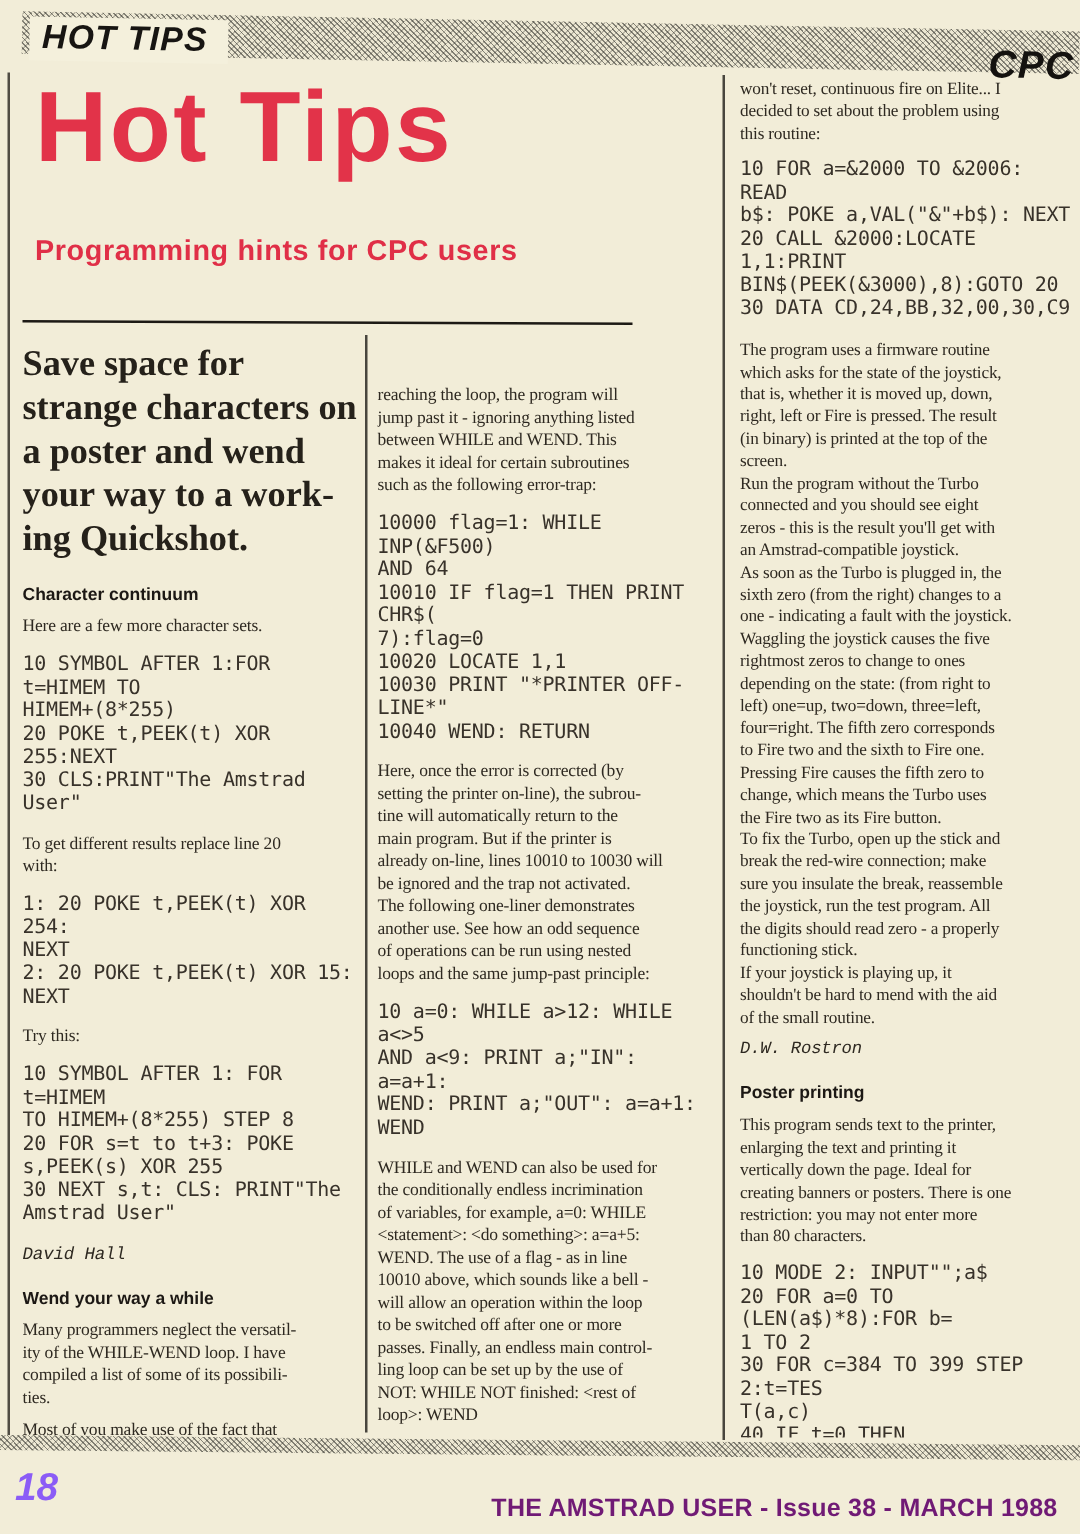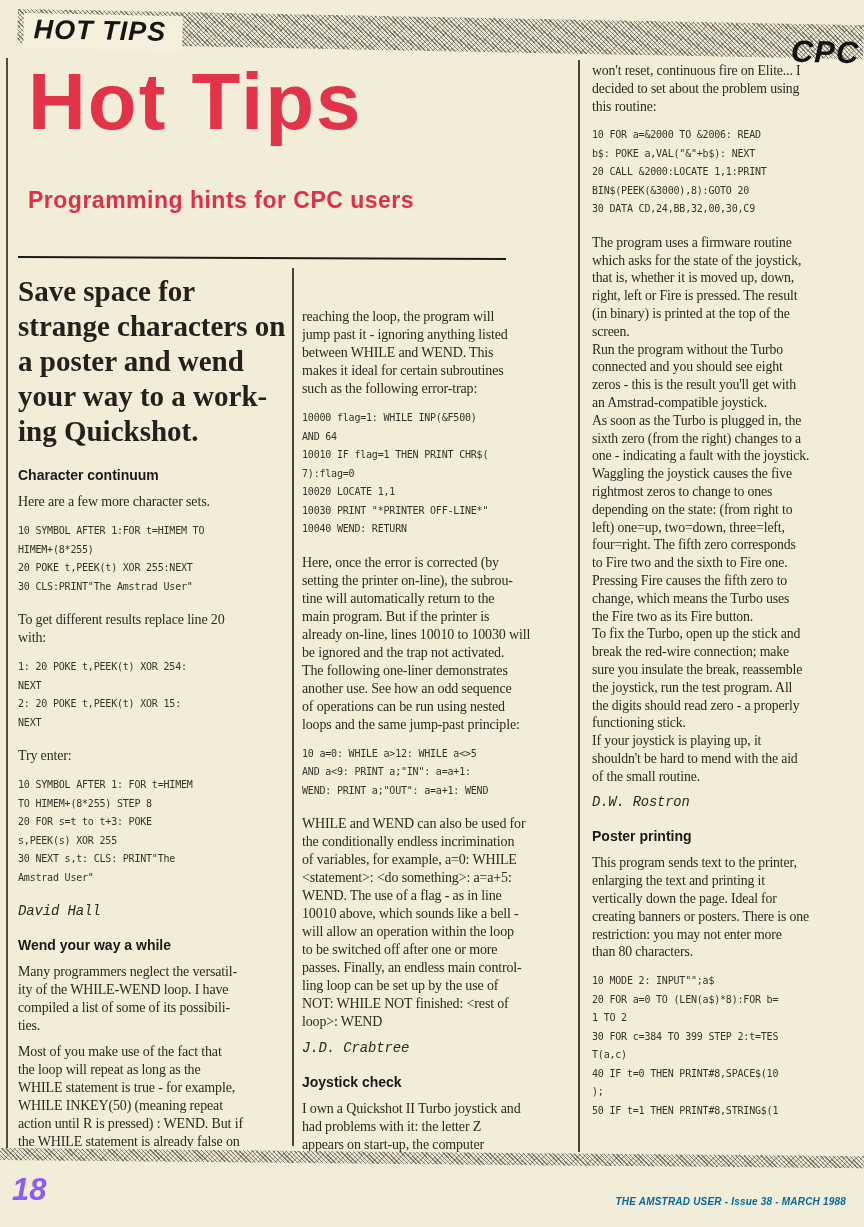--- a/index.html
+++ b/index.html
@@ -56,35 +56,35 @@
     color:#25211a; margin:6px 0 14px 0; white-space:pre-line;
   }
   .h3 {
     font-family:"Liberation Sans", sans-serif; font-weight:bold;
     font-size:14px; line-height:25px; color:#1c1814; letter-spacing:0;
     margin:13px 0 5px 0;
   }
   .para { margin:0 0 8px 0; white-space:pre-line; }
   .code {
     font-family:"DejaVu Sans Mono","Liberation Mono", monospace;
-    font-size:10px; line-height:18.5px; letter-spacing:-0.2px; color:#38322a;
+    font-size:16px; line-height:18.5px; letter-spacing:-0.2px; color:#38322a;
     white-space:pre-wrap; margin:11px 0 15px 0;
   }
   .byline { font-style:italic; margin:0 0 2px 0;font-family:Liberation Mono, monospace; }
   
   .bottom-band { position:absolute; left:0; top:1148px; width:864px; height:12px; transform:rotate(0.55deg); transform-origin:left top; }
   .footer-page {
     position:absolute; left:12px; top:1172px;
     font-family:"Liberation Sans", sans-serif; font-weight:bold; font-style:italic;
     font-size:31px; color:#8b5cf6;
   }
   .footer-issue {
     position:absolute; right:18px; top:1196px;
-    font-family:"Liberation Sans", sans-serif; font-weight:bold; font-style:italic;
-    font-size:10px; color:#0369a1; letter-spacing:0.2px;
+    font-family:"Liberation Sans", sans-serif; font-weight:bold; 
+    font-size:20px; color:#701a75; letter-spacing:0.2px;
   }
 </style>
 </head>
 <body>
 
 <div class="page">
 
   <div class="header-band hatch">
     <div class="hot-tips-box">
       <span>HOT TIPS</span>
@@ -112,21 +112,21 @@
     <div class="code">10 SYMBOL AFTER 1:FOR t=HIMEM TO
 HIMEM+(8*255)
 20 POKE t,PEEK(t) XOR 255:NEXT
 30 CLS:PRINT"The Amstrad User"</div>
     <p class="para">To get different results replace line 20
 with:</p>
     <div class="code">1: 20 POKE t,PEEK(t) XOR 254:
 NEXT
 2: 20 POKE t,PEEK(t) XOR 15:
 NEXT</div>
-    <p class="para">Try enter:</p>
+    <p class="para">Try this:</p>
     <div class="code">10 SYMBOL AFTER 1: FOR t=HIMEM
 TO HIMEM+(8*255) STEP 8
 20 FOR s=t to t+3: POKE
 s,PEEK(s) XOR 255
 30 NEXT s,t: CLS: PRINT"The
 Amstrad User"</div>
     <p class="byline">David Hall</p>
     <h3 class="h3">Wend your way a while</h3>
     <p class="para">Many programmers neglect the versatil-
 ity of the WHILE-WEND loop. I have

